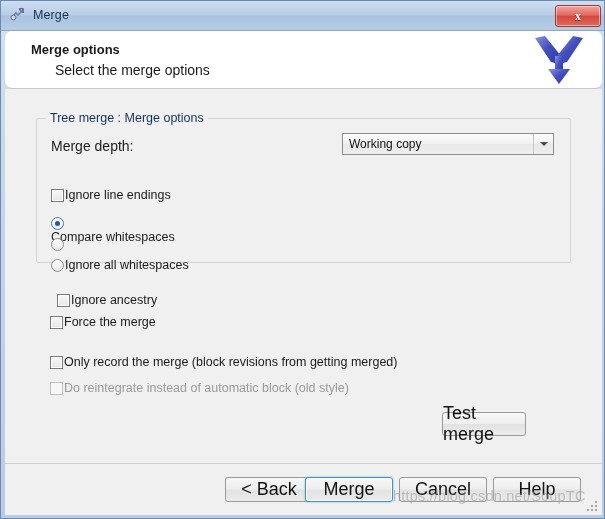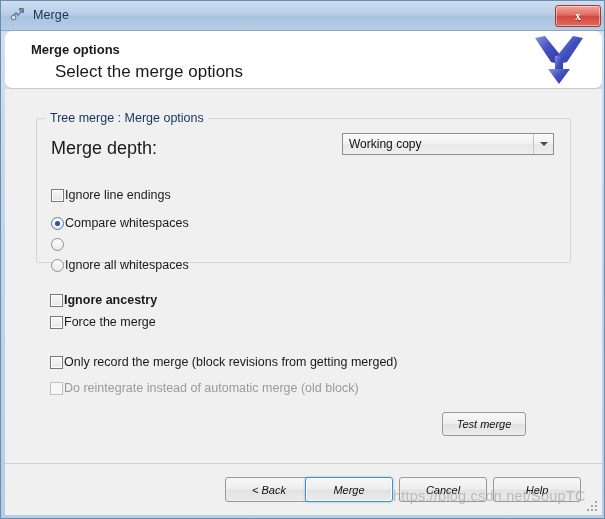--- a/index.html
+++ b/index.html
@@ -85,21 +85,21 @@
   #header-title {
     position: absolute;
     left: 26px; top: 11px;
     font-size: 13px;
     font-weight: bold;
     color: #1a1a1a;
   }
   #header-subtitle {
     position: absolute;
     left: 50px; top: 31px;
-    font-size: 17px;
+    font-size: 14px;
     color: #1a1a1a;
     text-align: center;
   }
   #header-logo {
     position: absolute;
     right: 12px; top: 2px;
     width: 62px; height: 54px;
   }
 
   
@@ -127,21 +127,21 @@
     left: 9px; top: -8px;
     background: #f0f0f0;
     padding: 0 4px;
     font-size: 12.5px;
     color: #14335c;
     white-space: nowrap;
   }
 
   .field-label {
     position: absolute;
-    font-size: 18px;
+    font-size: 14px;
     color: #1a1a1a;
   }
 
   
   #merge-depth-combo {
     position: absolute;
     left: 305px; top: 14px;
     width: 212px; height: 22px;
     box-sizing: border-box;
     border: 1px solid #8d8d8d;
@@ -225,28 +225,27 @@
     background: #23589a;
   }
 
   
   .btn {
     position: absolute;
     box-sizing: border-box;
     border: 1px solid #9a9a9a;
     border-radius: 3px;
     background: linear-gradient(to bottom, #f7f7f7 0%, #eeeeee 48%, #e2e2e2 52%, #ebebeb 100%);
-    font-size: 11px;
+    font-size: 18px;
     color: #111;
     display: flex;
     align-items: center;
     justify-content: center;
     cursor: pointer;
     font-family: "Liberation Sans", sans-serif;
-    font-style: italic;
   }
   .btn.default {
     border: 1px solid #3c93c9;
     box-shadow: inset 0 0 0 1px #ffffff, 0 0 2px rgba(60,147,201,.65);
   }
 
   #test-merge-btn {
     left: 437px; top: 323px;
     width: 84px; height: 24px;
   }
@@ -347,53 +346,53 @@
         <span class="combo-arrowbox">
           <span class="arrow-down"></span>
         </span>
       </div>
 
       <div class="opt-row" style="left:14px; top:51px;">
         <span class="cbox"></span>
         <span class="opt-label">Ignore line endings</span>
       </div>
 
-      <div class="opt-row" style="left:14px; top:79px;">
+      <div class="opt-row" style="left:14px; top:79px;flex-direction:column;">
         <span class="radio checked"></span>
         <span class="opt-label">Compare whitespaces</span>
       </div>
 
       <div class="opt-row" style="left:14px; top:100px;">
         <span class="radio"></span>
       </div>
 
       <div class="opt-row" style="left:14px; top:121px;">
         <span class="radio"></span>
         <span class="opt-label">Ignore all whitespaces</span>
       </div>
     </div>
 
-    <div class="opt-row" style="left:45px; top:186px;font-weight:bold;">
+    <div class="opt-row" style="left:52px; top:186px;">
       <span class="cbox"></span>
       <span class="opt-label">Ignore ancestry</span>
     </div>
 
     <div class="opt-row" style="left:45px; top:208px;">
       <span class="cbox"></span>
       <span class="opt-label">Force the merge</span>
     </div>
 
     <div class="opt-row" style="left:45px; top:248px;">
       <span class="cbox"></span>
       <span class="opt-label">Only record the merge (block revisions from getting merged)</span>
     </div>
 
     <div class="opt-row disabled" style="left:45px; top:274px;">
       <span class="cbox disabled"></span>
-      <span class="opt-label">Do reintegrate instead of automatic merge (old block)</span>
+      <span class="opt-label">Do reintegrate instead of automatic block (old style)</span>
     </div>
 
     <div class="btn" id="test-merge-btn">Test merge</div>
   </div>
 
   <div id="footer">
     <div class="btn" id="btn-back">&lt; Back</div>
     <div class="btn default" id="btn-merge">Merge</div>
     <div class="btn" id="btn-cancel">Cancel</div>
     <div class="btn" id="btn-help">Help</div>

